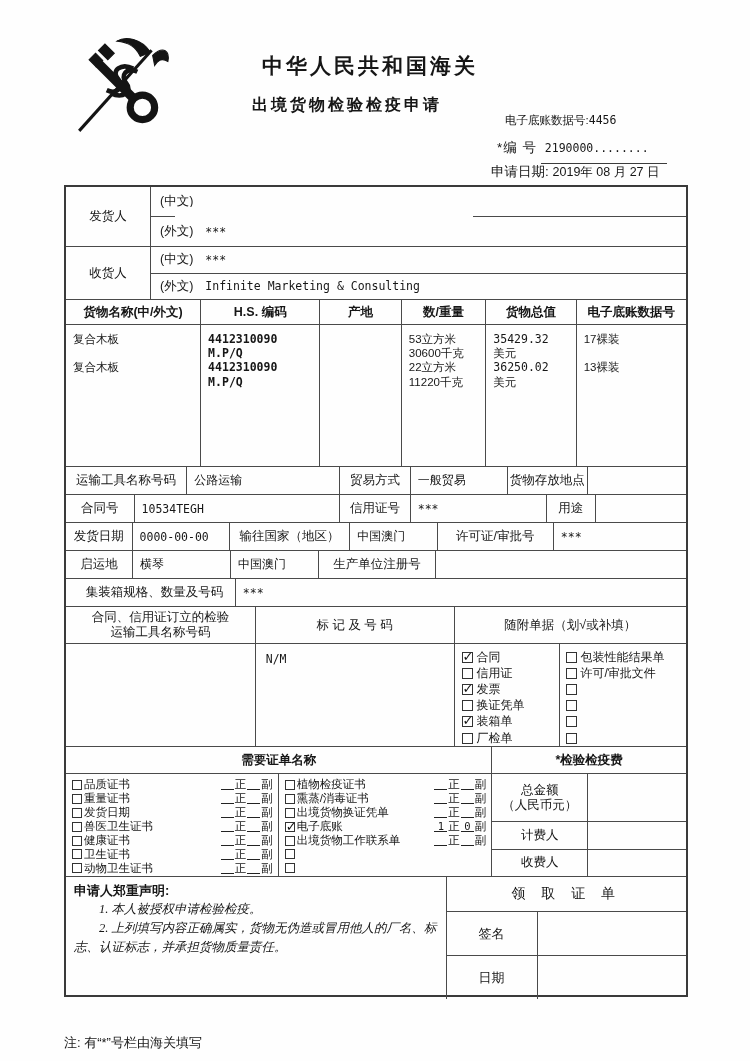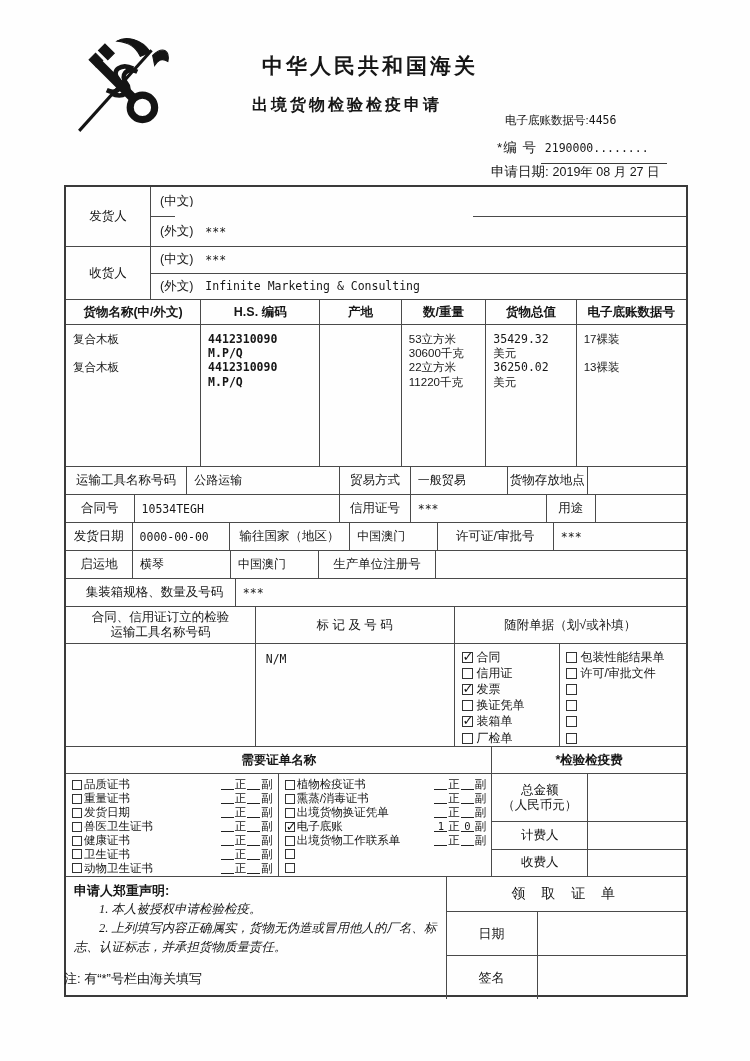--- a/index.html
+++ b/index.html
@@ -92,21 +92,21 @@
   .sign-line { display:inline-block; width:148px; border-bottom:1.5px solid #222; height:12px; }
   .pickup { width:241px; display:flex; flex-direction:column; }
   .pk-head { height:35px; display:flex; align-items:center; justify-content:center; font-size:14px;
              letter-spacing:6px; border-bottom:1.5px solid #4a4a4a; }
   .pk-row { display:flex; flex:1; border-bottom:1.5px solid #4a4a4a; }
   .pk-row:last-child { border-bottom:none; }
   .pk-lab { width:91px; border-right:1.5px solid #4a4a4a; display:flex; align-items:center;
             justify-content:center; font-size:13px; }
   .pk-val { flex:1; }
 
-  .footer-note { position:absolute; left:64px; top:970px; font-size:13px; }
+  .footer-note { position:absolute; left:64px; top:1034px; font-size:13px; }
 </style>
 </head>
 <body>
 
 <div class="page">
 
   <svg class="logo" viewBox="0 0 100 100">
     <g fill="#141414" stroke="#141414">
       <line x1="9" y1="94" x2="80" y2="15" stroke-width="3"></line>
       <path d="M79,17 C70,3 54,1 46,6 C57,7 64,11 69,21 Z" stroke-width="1"></path>
@@ -457,27 +457,27 @@
 
     <div class="r decl">
       <div class="c decl-left">
         <div class="decl-title">申请人郑重声明:</div>
         <div class="decl-line">1. 本人被授权申请检验检疫。</div>
         <div class="decl-line">2. 上列填写内容正确属实，货物无伪造或冒用他人的厂名、标志、认证标志，并承担货物质量责任。</div>
       </div>
       <div class="c pickup" style="border-right:none;">
         <div class="pk-head">领 取 证 单</div>
         <div class="pk-row">
+          <div class="pk-lab">签名</div>
+          <div class="pk-val"></div>
+        </div>
+        <div class="pk-row">
           <div class="pk-lab">日期</div>
           <div class="pk-val"></div>
         </div>
-        <div class="pk-row">
-          <div class="pk-lab">签名</div>
-          <div class="pk-val"></div>
-        </div>
       </div>
     </div>
 
   </div>
 
   <div class="redact"></div>
 
   <div class="footer-note">注: 有“*”号栏由海关填写</div>
 </div>
 

